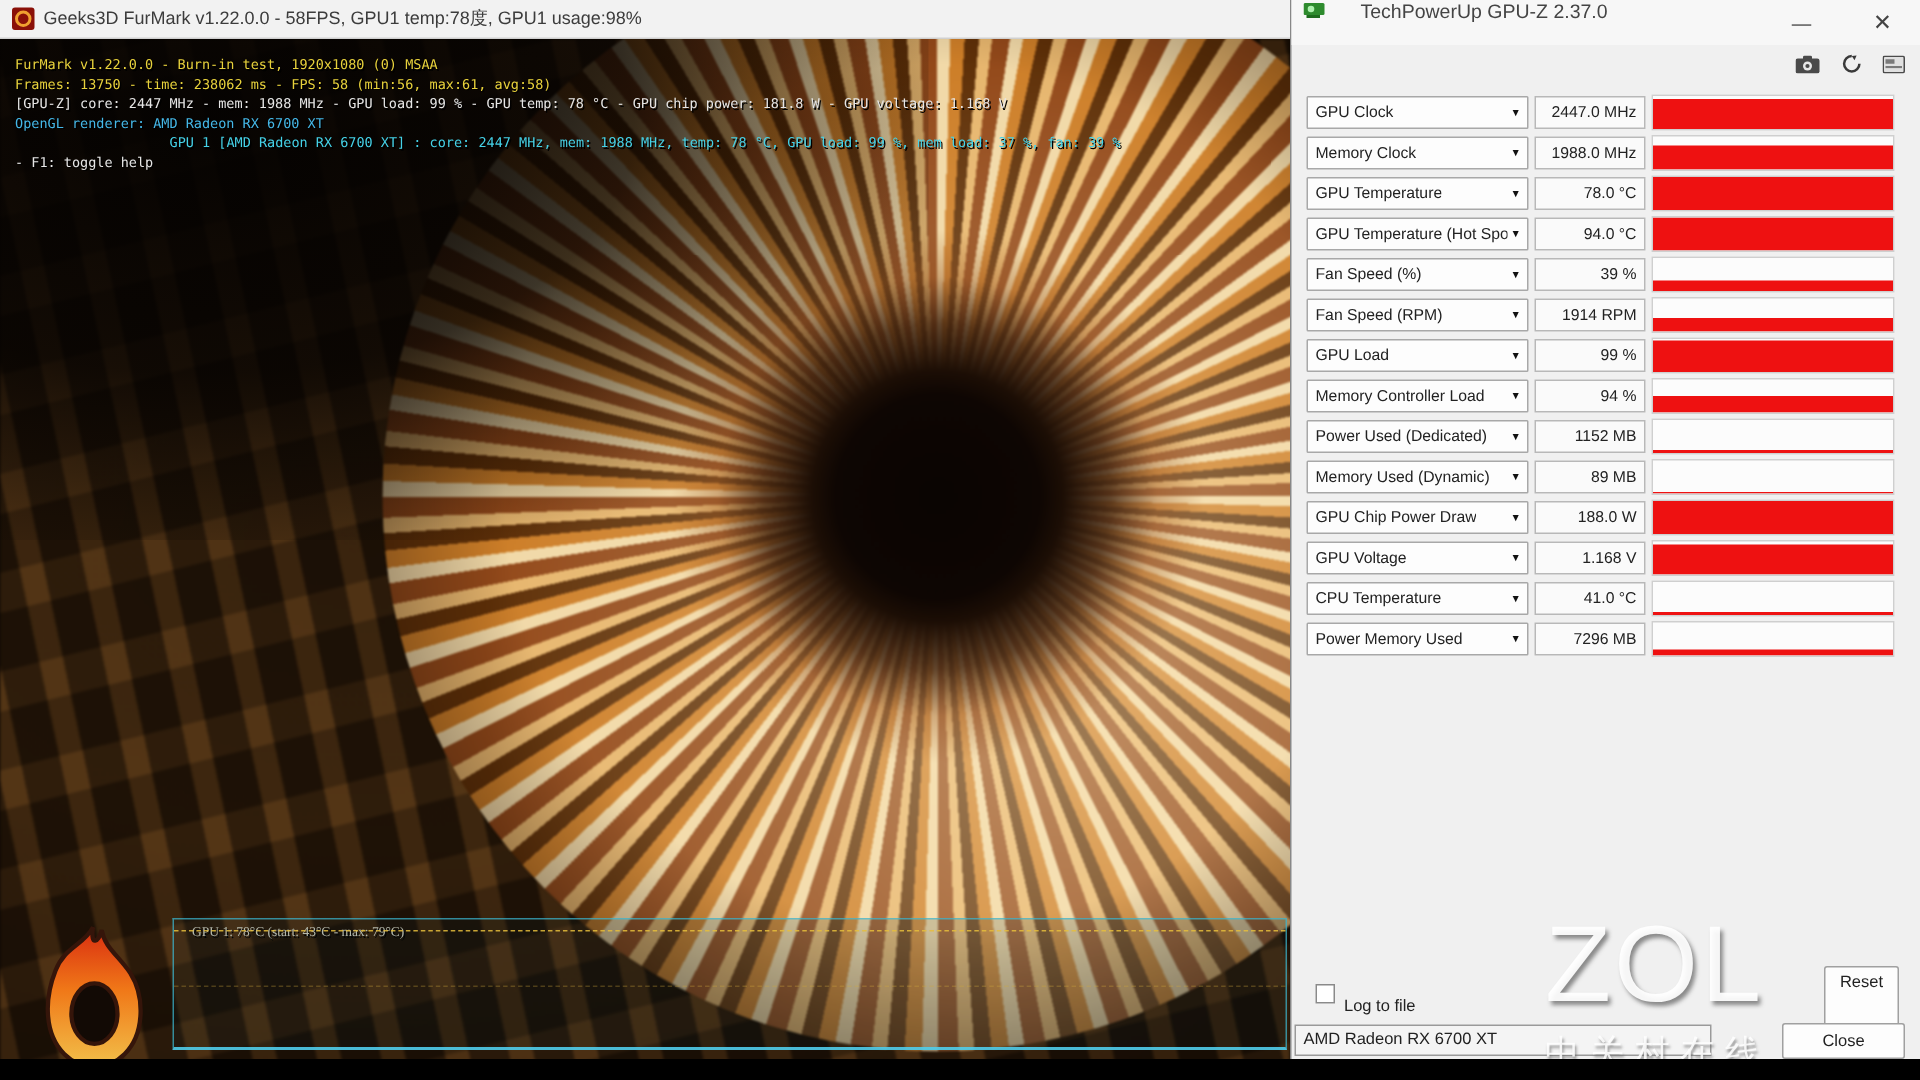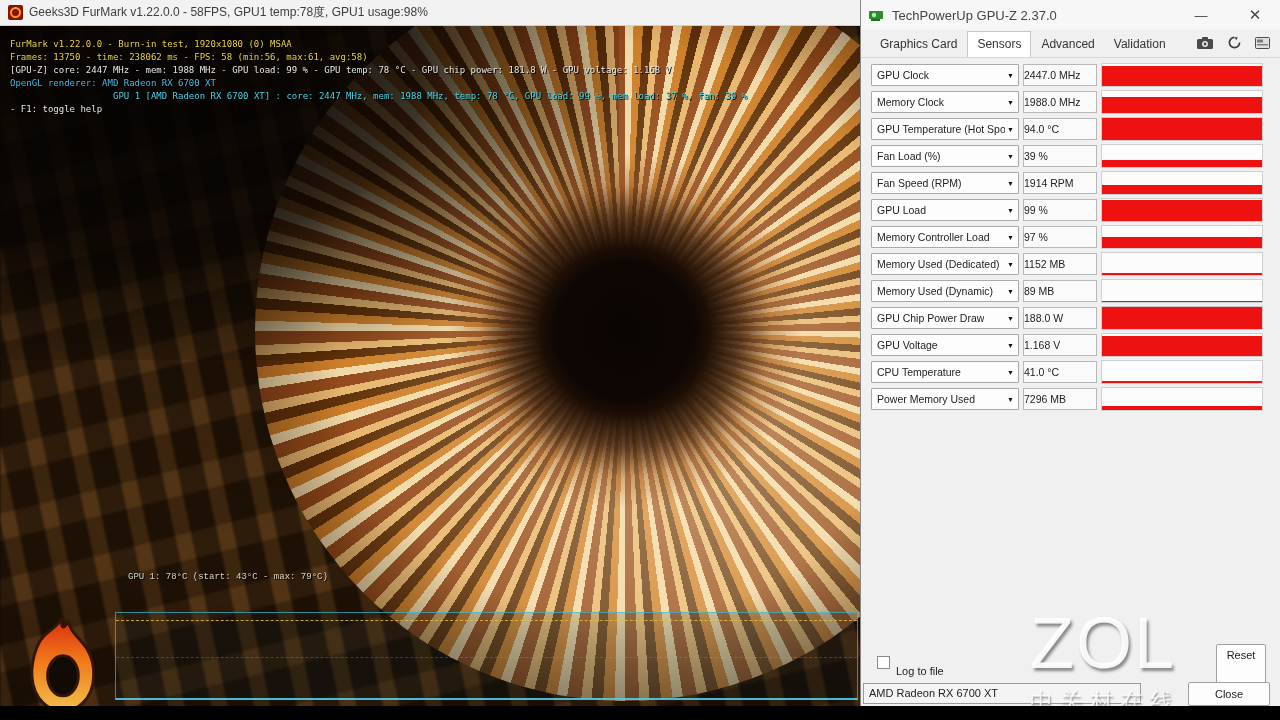--- a/index.html
+++ b/index.html
@@ -36,51 +36,51 @@
 
   #fm-overlay{position:absolute;left:10px;top:12px;width:840px;}
   .ovl{font-family:"DejaVu Sans Mono",monospace;font-size:9px;line-height:13px;
     white-space:nowrap;overflow:hidden;text-shadow:1px 1px 0 #000;}
 
   #temp-graph{position:absolute;left:115px;top:586px;width:743px;height:88px;
     border:1px solid rgba(62,190,216,0.70);border-bottom:2px solid rgba(80,205,235,0.9);
     background:rgba(8,28,38,0.16);}
   #temp-line{position:absolute;left:0;top:7px;width:100%;border-top:1px dashed rgba(230,190,60,0.85);}
   #temp-mid{position:absolute;left:0;top:52%;width:100%;border-top:1px dashed rgba(210,170,60,0.30);}
-  #temp-label{position:absolute;left:128px;top:546px;font-size:9px;color:#d6d6c6;
-    text-shadow:1px 1px 0 #000;font-family:Liberation Mono, monospace;}
+  #temp-label{position:absolute;left:128px;top:590px;font-size:9px;color:#d6d6c6;
+    text-shadow:1px 1px 0 #000;font-family:Liberation Serif, serif;}
 
   #fm-logo{position:absolute;left:14px;top:588px;width:96px;height:112px;}
 
   
   #gpuz{position:absolute;left:860px;top:0;width:420px;height:710px;background:#f0f0f0;
     border-left:1px solid #888;}
   #gz-titlebar{position:absolute;left:0;top:0;width:100%;height:30px;background:#f7f7f7;
-    display:flex;align-items:center;padding-left:8px;}
+    display:flex;align-items:flex-start;padding-left:8px;gap:15px;}
   #gz-title{font-size:13px;color:#444;margin-left:6px;}
   .gz-cap{position:absolute;top:0;width:34px;height:30px;display:flex;align-items:center;
     justify-content:center;color:#444;font-size:13px;cursor:default;}
   #gz-min{right:62px;}
   #gz-close{right:8px;font-size:15px;}
 
   #gz-tabs{position:absolute;left:0;top:30px;width:100%;height:28px;background:#f0f0f0;
     border-bottom:1px solid #d6d6d6;display:flex;align-items:flex-end;padding-left:10px;}
   .tab{font-size:12px;color:#333;padding:5px 9px 6px 9px;margin-right:1px;cursor:default;}
   .tab.active{background:#ffffff;border:1px solid #c8c8c8;border-bottom:none;}
   #gz-tab-icons{position:absolute;right:10px;top:36px;display:flex;gap:14px;align-items:center;}
 
   #gz-rows{position:absolute;left:0;top:62px;width:100%;}
   .srow{position:relative;height:27px;}
   .sbtn{position:absolute;left:10px;top:2px;width:148px;height:22px;background:#fdfdfd;
     border:1px solid #a8a8a8;border-radius:1px;display:flex;align-items:center;
     justify-content:space-between;padding:0 4px 0 5px;}
   .slabel{font-size:10.5px;color:#222;white-space:nowrap;overflow:hidden;}
   .caret{font-size:7px;color:#111;margin-left:2px;}
   .sval{position:absolute;left:162px;top:2px;width:74px;height:22px;background:#fafafa;
-    border:1px solid #b8b8b8;font-size:10.5px;color:#222;
+    border:1px solid #b8b8b8;font-size:10.5px;color:#222;text-align:right;
     line-height:20px;padding-right:5px;}
   .sgraph{position:absolute;left:240px;top:1px;width:162px;height:24px;background:#fcfcfc;
     border:1px solid #cfcfcf;overflow:hidden;}
   .fill{position:absolute;left:0;bottom:0;width:100%;background:#ee1111;}
 
   #gz-bottom{position:absolute;left:0;bottom:0;width:100%;height:70px;}
   #log-row{position:absolute;left:16px;top:8px;display:flex;align-items:center;gap:6px;}
   #log-check{width:13px;height:13px;background:#fff;border:1px solid #8a8a8a;}
   #log-label{font-size:11px;color:#222;margin-top:17px;}
   .btn{background:#fdfdfd;border:1px solid #a0a0a0;border-radius:2px;font-size:11px;
@@ -151,26 +151,20 @@
       <svg width="17" height="13" viewBox="0 0 17 13">
         <rect x="0" y="2" width="14" height="8" rx="1" fill="#2e8b2e"></rect>
         <rect x="2" y="10" width="9" height="2" fill="#1d6b1d"></rect>
         <circle cx="5" cy="6" r="2.2" fill="#aef0ae"></circle>
       </svg>
       <span id="gz-title">TechPowerUp GPU-Z 2.37.0</span>
       <span class="gz-cap" id="gz-min">—</span>
       <span class="gz-cap" id="gz-close">✕</span>
     </div>
 
-    <div id="gz-tabs">
-      <span class="tab">Graphics Card</span>
-      <span class="tab active">Sensors</span>
-      <span class="tab">Advanced</span>
-      <span class="tab">Validation</span>
-    </div>
     <div id="gz-tab-icons">
       <svg width="17" height="12" viewBox="0 0 17 12">
         <rect x="0" y="2" width="16" height="10" rx="1.5" fill="#4a4a4a"></rect>
         <rect x="5" y="0" width="6" height="3" rx="1" fill="#4a4a4a"></rect>
         <circle cx="8" cy="7" r="3" fill="#e8e8e8"></circle>
           <circle cx="8" cy="7" r="1.4" fill="#4a4a4a"></circle>
       </svg>
       <svg width="13" height="13" viewBox="0 0 14 14">
         <path d="M7 1.5 A5.5 5.5 0 1 0 12.5 7" fill="none" stroke="#3a3a3a" stroke-width="1.8"></path>
         <path d="M7 1.5 L10.5 1 L9 4.5 Z" fill="#3a3a3a"></path>
@@ -199,31 +193,41 @@
             <span class="slabel">Memory Clock</span>
             <span class="caret">▼</span>
           </div>
         <div class="sval">1988.0 MHz</div>
         <div class="sgraph">
             <div class="fill" style="height: 72%; background: rgb(238, 17, 17);"></div>
           </div>
       </div>
       <div class="srow">
         <div class="sbtn">
+            <span class="slabel">GPU Temperature</span>
+            <span class="caret">▼</span>
+          </div>
+        <div class="sval">78.0 °C</div>
+        <div class="sgraph">
+            <div class="fill" style="height: 100%; background: rgb(238, 17, 17);"></div>
+          </div>
+      </div>
+      <div class="srow">
+        <div class="sbtn">
             <span class="slabel">GPU Temperature (Hot Spot)</span>
             <span class="caret">▼</span>
           </div>
         <div class="sval">94.0 °C</div>
         <div class="sgraph">
             <div class="fill" style="height: 100%; background: rgb(238, 17, 17);"></div>
           </div>
       </div>
       <div class="srow">
         <div class="sbtn">
-            <span class="slabel">Fan Load (%)</span>
+            <span class="slabel">Fan Speed (%)</span>
             <span class="caret">▼</span>
           </div>
         <div class="sval">39 %</div>
         <div class="sgraph">
             <div class="fill" style="height: 33%; background: rgb(238, 17, 17);"></div>
           </div>
       </div>
       <div class="srow">
         <div class="sbtn">
             <span class="slabel">Fan Speed (RPM)</span>
@@ -242,28 +246,28 @@
         <div class="sval">99 %</div>
         <div class="sgraph">
             <div class="fill" style="height: 95%; background: rgb(238, 17, 17);"></div>
           </div>
       </div>
       <div class="srow">
         <div class="sbtn">
             <span class="slabel">Memory Controller Load</span>
             <span class="caret">▼</span>
           </div>
-        <div class="sval">97 %</div>
+        <div class="sval">94 %</div>
         <div class="sgraph">
             <div class="fill" style="height: 52%; background: rgb(238, 17, 17);"></div>
           </div>
       </div>
       <div class="srow">
         <div class="sbtn">
-            <span class="slabel">Memory Used (Dedicated)</span>
+            <span class="slabel">Power Used (Dedicated)</span>
             <span class="caret">▼</span>
           </div>
         <div class="sval">1152 MB</div>
         <div class="sgraph">
             <div class="fill" style="height: 7%; background: rgb(238, 17, 17);"></div>
           </div>
       </div>
       <div class="srow">
         <div class="sbtn">
             <span class="slabel">Memory Used (Dynamic)</span>

